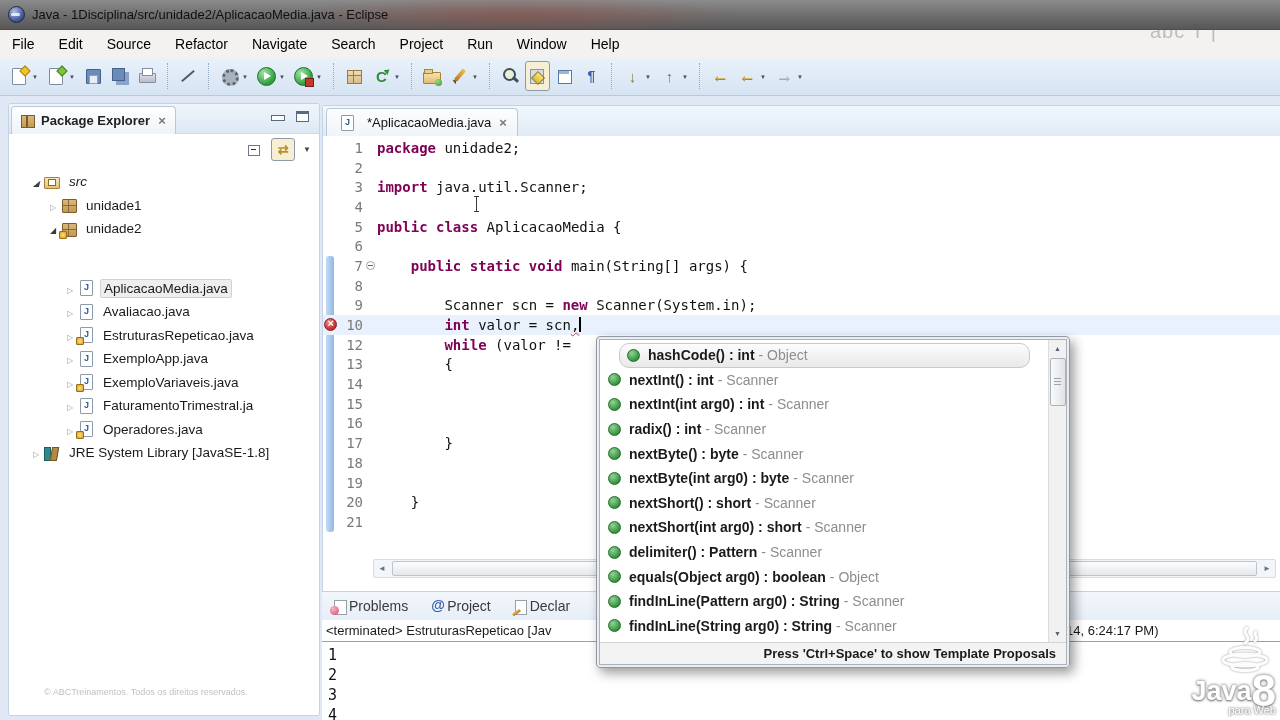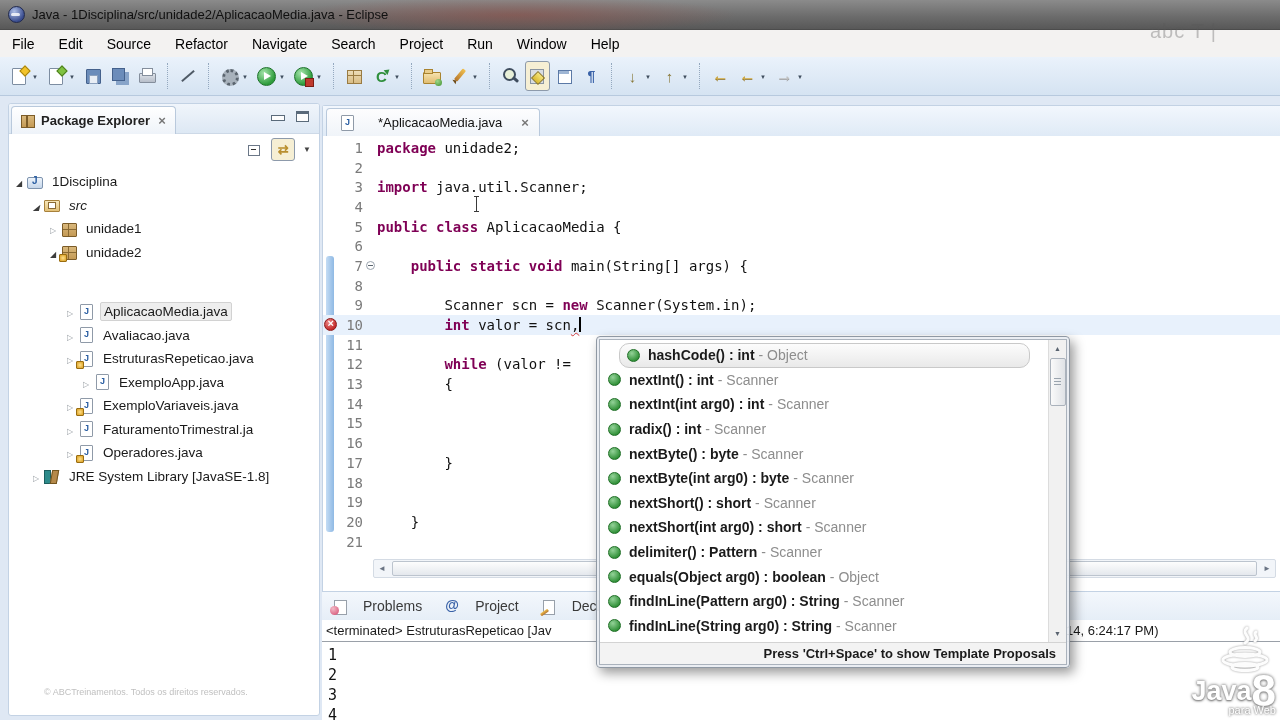--- a/index.html
+++ b/index.html
@@ -140,21 +140,21 @@
   .badge{position:absolute;left:-2px;bottom:-2px;width:6px;height:6px;border-radius:1px;
     background:radial-gradient(#ffe08a,#d89c1e);border:1px solid #9a6d10}
   .tlab{padding:1px 3px}
   .tlab.sel{background:#eeeeee;border:1px solid #d2d2d2;border-radius:2px}
 
   
   .editor{position:absolute;left:322px;top:105px;right:0;height:487px;background:#fff;
     border:1px solid #c3d2e4;border-right:none;border-top-left-radius:3px;box-sizing:border-box}
   .etabs{position:absolute;left:0;top:0;right:0;height:30px;
     background:linear-gradient(#f2f7fd,#dfeaf6);border-bottom:1px solid #c3d2e4}
-  .etab{position:absolute;left:3px;top:2px;height:27px;display:flex;align-items:center;gap:17px;padding:0 10px;
+  .etab{position:absolute;left:3px;top:2px;height:27px;display:flex;align-items:center;gap:6px;padding:0 10px;
     background:linear-gradient(#fdfdfe,#f0f4f9);border:1px solid #b9c9dc;border-bottom:none;
     border-radius:4px 4px 0 0;font-size:13px;color:#111}
   .ebody{position:absolute;left:0;top:30px;right:0;bottom:0;overflow:hidden;background:#fff}
   .rangebar{position:absolute;left:3px;top:120px;width:8px;height:276px;border-radius:3px;
     background:linear-gradient(90deg,#c4dcf4,#8fb9e4)}
   .code-lines{position:absolute;left:0;top:2px;right:0}
   .crow{display:flex;height:19.7px;align-items:center;position:relative}
   .crow.cur{background:#e8f1fc}
   .cgut{width:16px;flex:none;position:relative;height:100%}
   .cgut.err::before{content:"";position:absolute;left:1px;top:3px;width:13px;height:13px;border-radius:50%;
@@ -201,21 +201,21 @@
   .pthumb::after{content:"";position:absolute;left:3px;top:19px;width:7px;height:7px;
     background:repeating-linear-gradient(#9aa4ae 0 1px,transparent 1px 3px)}
   .pfooter{position:absolute;left:0;right:0;bottom:0;height:21px;background:#f3f3f3;border-top:1px solid #d3d3d3;
     display:flex;align-items:center;justify-content:flex-end;padding-right:10px;
     font-size:13px;font-weight:bold;color:#1a1a1a}
 
   
   .bottom{position:absolute;left:322px;top:592px;right:0;bottom:0;background:#fff}
   .btabs{display:flex;align-items:center;height:28px;gap:22px;padding-left:10px;
     background:linear-gradient(#f3f7fc,#e6eef7);font-size:14px;color:#3a3a3a}
-  .btab{display:flex;align-items:center;gap:16px}
+  .btab{display:flex;align-items:center;gap:2px}
   .bico{width:15px;height:15px;position:relative;flex:none}
   .problems-icon::before{content:"";position:absolute;left:2px;top:1px;width:11px;height:13px;background:#fff;border:1px solid #98a0aa}
   .problems-icon::after{content:"";position:absolute;left:-2px;bottom:-1px;width:9px;height:9px;border-radius:50%;
     background:radial-gradient(circle at 35% 30%,#f2b9c6,#d4486e)}
   .javadoc-icon::after{content:"@";position:absolute;left:1px;top:-2px;font:bold 14px "Liberation Sans",sans-serif;color:#3a62a8}
   .declaration-icon::before{content:"";position:absolute;left:2px;top:1px;width:10px;height:13px;background:#fff;border:1px solid #98a0aa}
   .declaration-icon::after{content:"";position:absolute;left:-1px;bottom:0;width:9px;height:3px;
     background:linear-gradient(#f0c050,#b5762d);transform:rotate(-35deg);border-radius:1px}
   .chead{position:relative;height:21px;border-bottom:1px solid #9aa0a8;font-size:13px;color:#1a1a1a}
   .chead .hl{position:absolute;left:4px;top:3px;white-space:pre}
@@ -358,25 +358,20 @@
       <span class="mm min"></span>
       <span class="mm max"></span>
     </div>
   </div>
   <div class="ptools">
     <span class="pi-coll"></span>
     <span class="pi-link">⇄</span>
     <span class="pi-vmenu">▼</span>
   </div>
   <div class="ptree">
-      <div class="trow" style="padding-left: 4px;">
-        <span class="exp open"></span>
-        <span class="nico nic-project"></span>
-        <span class="tlab">1Disciplina</span>
-      </div>
       <div class="trow" style="padding-left: 21px; font-style: italic;">
         <span class="exp open"></span>
         <span class="nico nic-src"></span>
         <span class="tlab">src</span>
       </div>
       <div class="trow" style="padding-left: 38px; text-align: center;">
         <span class="exp closed"></span>
         <span class="nico nic-pkg"></span>
         <span class="tlab">unidade1</span>
       </div>
@@ -397,21 +392,21 @@
         <span class="nico nic-java"></span>
         <span class="tlab">Avaliacao.java</span>
       </div>
       <div class="trow" style="padding-left: 55px;">
         <span class="exp closed"></span>
         <span class="nico nic-java">
           <span class="badge"></span>
         </span>
         <span class="tlab">EstruturasRepeticao.java</span>
       </div>
-      <div class="trow" style="padding-left: 55px; margin-left: 16px;">
+      <div class="trow" style="padding-left: 55px;">
         <span class="exp closed"></span>
         <span class="nico nic-java"></span>
         <span class="tlab">ExemploApp.java</span>
       </div>
       <div class="trow" style="padding-left: 55px;">
         <span class="exp closed"></span>
         <span class="nico nic-java">
           <span class="badge"></span>
         </span>
         <span class="tlab">ExemploVariaveis.java</span>
@@ -499,26 +494,20 @@
           <span class="cgut"></span>
           <span class="cnum">9</span>
           <span class="cfold"></span>
           <span class="ccode"><span>        Scanner scn = </span><span class="kw">new</span><span> Scanner(System.in);</span></span>
         </div>
         <div class="crow cur">
           <span class="cgut err"></span>
           <span class="cnum">10</span>
           <span class="cfold"></span>
           <span class="ccode"><span>        </span><span class="kw">int</span><span> valor = scn</span><span class="errtok">,</span><span class="caret"></span></span>
-        </div>
-        <div class="crow">
-          <span class="cgut"></span>
-          <span class="cnum">11</span>
-          <span class="cfold"></span>
-          <span class="ccode"></span>
         </div>
         <div class="crow">
           <span class="cgut"></span>
           <span class="cnum">12</span>
           <span class="cfold"></span>
           <span class="ccode"><span>        </span><span class="kw">while</span><span> (valor != </span></span>
         </div>
         <div class="crow">
           <span class="cgut"></span>
           <span class="cnum">13</span>

